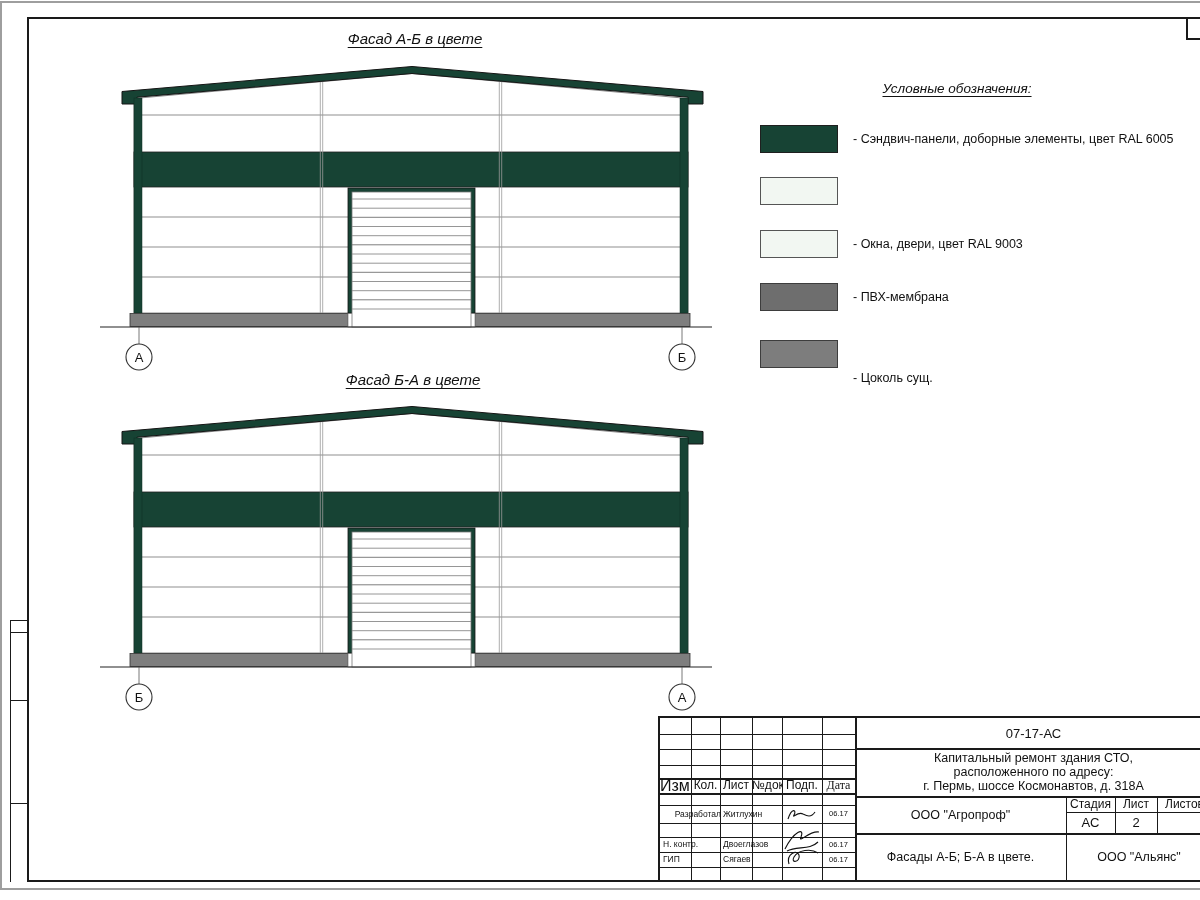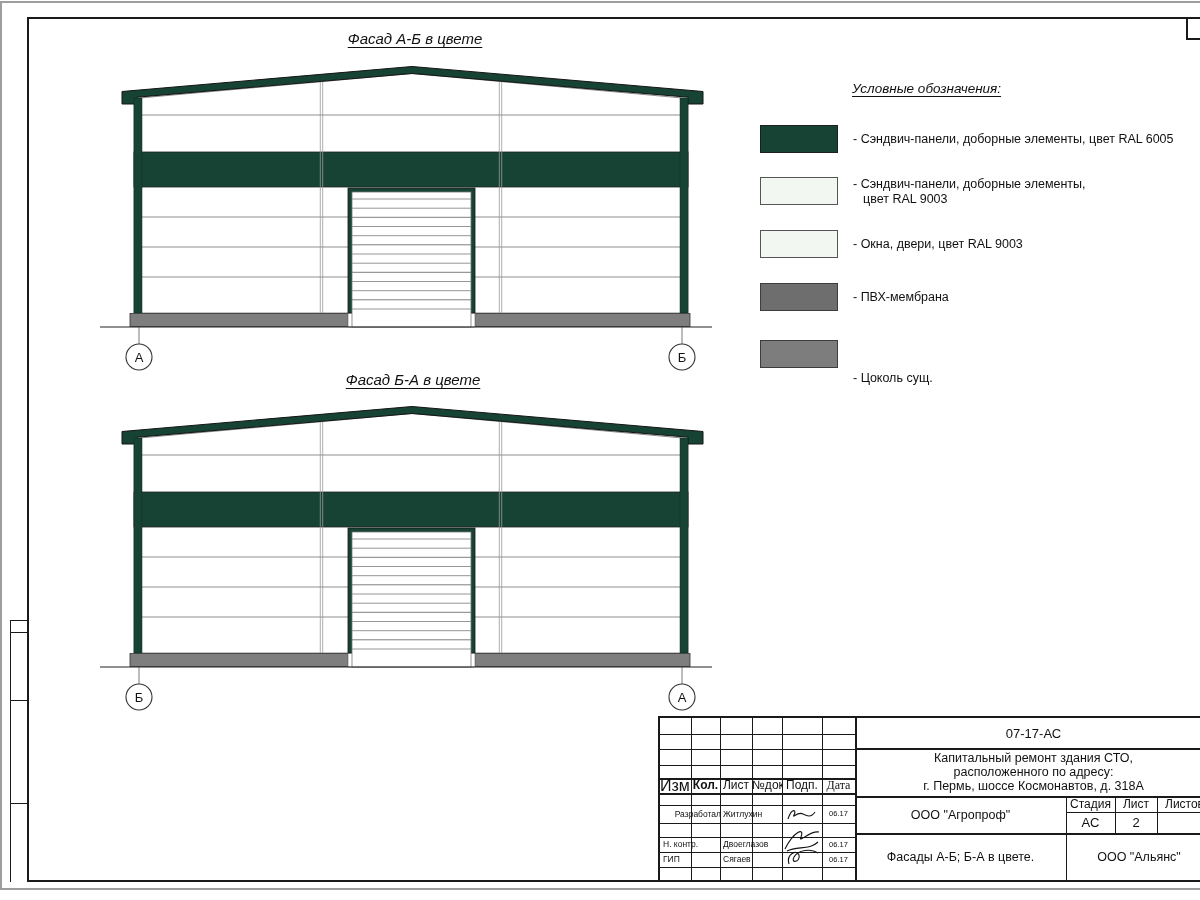--- a/index.html
+++ b/index.html
@@ -7,21 +7,21 @@
         font-family:"Liberation Sans", sans-serif;color:#111;}
   .abs{position:absolute;}
   .hline,.vline{position:absolute;background:#1a1a1a;}
   .grayline{position:absolute;background:#9e9e9e;}
   .frame{position:absolute;left:27px;top:17px;width:1190px;height:865px;
          border:2px solid #1a1a1a;box-sizing:border-box;}
   .tr-box{position:absolute;left:1186px;top:17px;width:40px;height:23px;
           border:2px solid #1a1a1a;box-sizing:border-box;}
   .fac-title{position:absolute;text-align:center;font-style:italic;font-size:15px;
              text-decoration:underline;text-underline-offset:3px;white-space:nowrap;}
-  .lg-title{position:absolute;left:852px;top:81px;width:210px;text-align:left;
+  .lg-title{position:absolute;left:852px;top:81px;width:210px;text-align:center;
             font-style:italic;font-size:13.5px;text-decoration:underline;text-underline-offset:3px;}
   .swatch{position:absolute;left:760px;width:78px;height:28px;box-sizing:border-box;}
   .sw1{background:#174334;border:1px solid #1f1f1f;}
   .sw2{background:#F2F7F2;border:1px solid #555;}
   .sw3{background:#F2F7F2;border:1px solid #555;}
   .sw4{background:#6E6E6E;border:1px solid #3d3d3d;}
   .sw5{background:#7D7D7D;border:1px solid #3d3d3d;}
   .lg-label{position:absolute;left:853px;width:345px;min-height:28px;display:flex;
             flex-direction:column;justify-content:center;font-size:12.5px;line-height:14.5px;}
   .lg-label .l2{margin-left:10px;}
@@ -149,24 +149,20 @@
 
   <div class="lg-title">Условные обозначения:</div>
 
   <div class="swatch sw1" style="top:125px;"></div>
   <div class="lg-label" style="top:125px;">
     <div class="l1">- Сэндвич-панели, доборные элементы,  цвет RAL 6005</div>
 
   </div>
 
   <div class="swatch sw2" style="top:177px;"></div>
-  <div class="lg-label" style="top:177px;">
-    <div class="l1">- Сэндвич-панели, доборные элементы,</div>
-    <div class="l2">цвет RAL 9003</div>
-  </div>
 
   <div class="swatch sw3" style="top:230px;"></div>
   <div class="lg-label" style="top:230px;">
     <div class="l1">- Окна, двери, цвет RAL 9003</div>
 
   </div>
 
   <div class="swatch sw4" style="top:283px;"></div>
   <div class="lg-label" style="top:283px;">
     <div class="l1">- ПВХ-мембрана</div>
@@ -201,21 +197,21 @@
     <div class="v" style="left:60px;top:0;height:162px;"></div>
     <div class="v" style="left:92px;top:0;height:162px;"></div>
     <div class="v" style="left:122px;top:0;height:162px;"></div>
     <div class="v" style="left:162px;top:0;height:162px;"></div>
     <div class="v" style="left:195px;top:0;height:162px;width:1.5px;"></div>
     <div class="v" style="left:406px;top:78px;height:84px;"></div>
     <div class="v" style="left:455px;top:78px;height:37px;"></div>
     <div class="v" style="left:497px;top:78px;height:37px;"></div>
 
     <div class="cell" style="left:0;top:60px;width:31px;height:15px;line-height:15px;font-size:16px;">Изм.</div>
-    <div class="cell" style="left:31px;top:60px;width:29px;height:22px;line-height:15px;font-size:12px;font-weight:bold;">Кол.</div>
+    <div class="cell" style="left:31px;top:60px;width:29px;height:22px;line-height:15px;font-size:12px;">Кол.</div>
     <div class="cell" style="left:60px;top:60px;width:32px;height:15px;line-height:15px;font-size:12px;">Лист</div>
     <div class="cell" style="left:92px;top:60px;width:30px;height:15px;line-height:15px;font-size:12px;">№док.</div>
     <div class="cell" style="left:122px;top:60px;width:40px;height:15px;line-height:15px;font-size:12px;">Подп.</div>
     <div class="cell" style="left:162px;top:60px;width:33px;height:15px;line-height:15px;font-size:12px;font-family:Liberation Serif, serif;">Дата</div>
 
     <div class="cell small" style="left:3px;top:87px;width:58px;height:18px;line-height:18px;text-align:right;">Разработал</div>
     <div class="cell small" style="left:63px;top:87px;width:58px;height:18px;line-height:18px;text-align:left;">Житлухин</div>
     <div class="cell tiny" style="left:163px;top:87px;width:31px;height:18px;line-height:18px;">06.17</div>
 
     <div class="cell small" style="left:3px;top:119px;width:58px;height:15px;line-height:15px;text-align:left;">Н. контр.</div>

